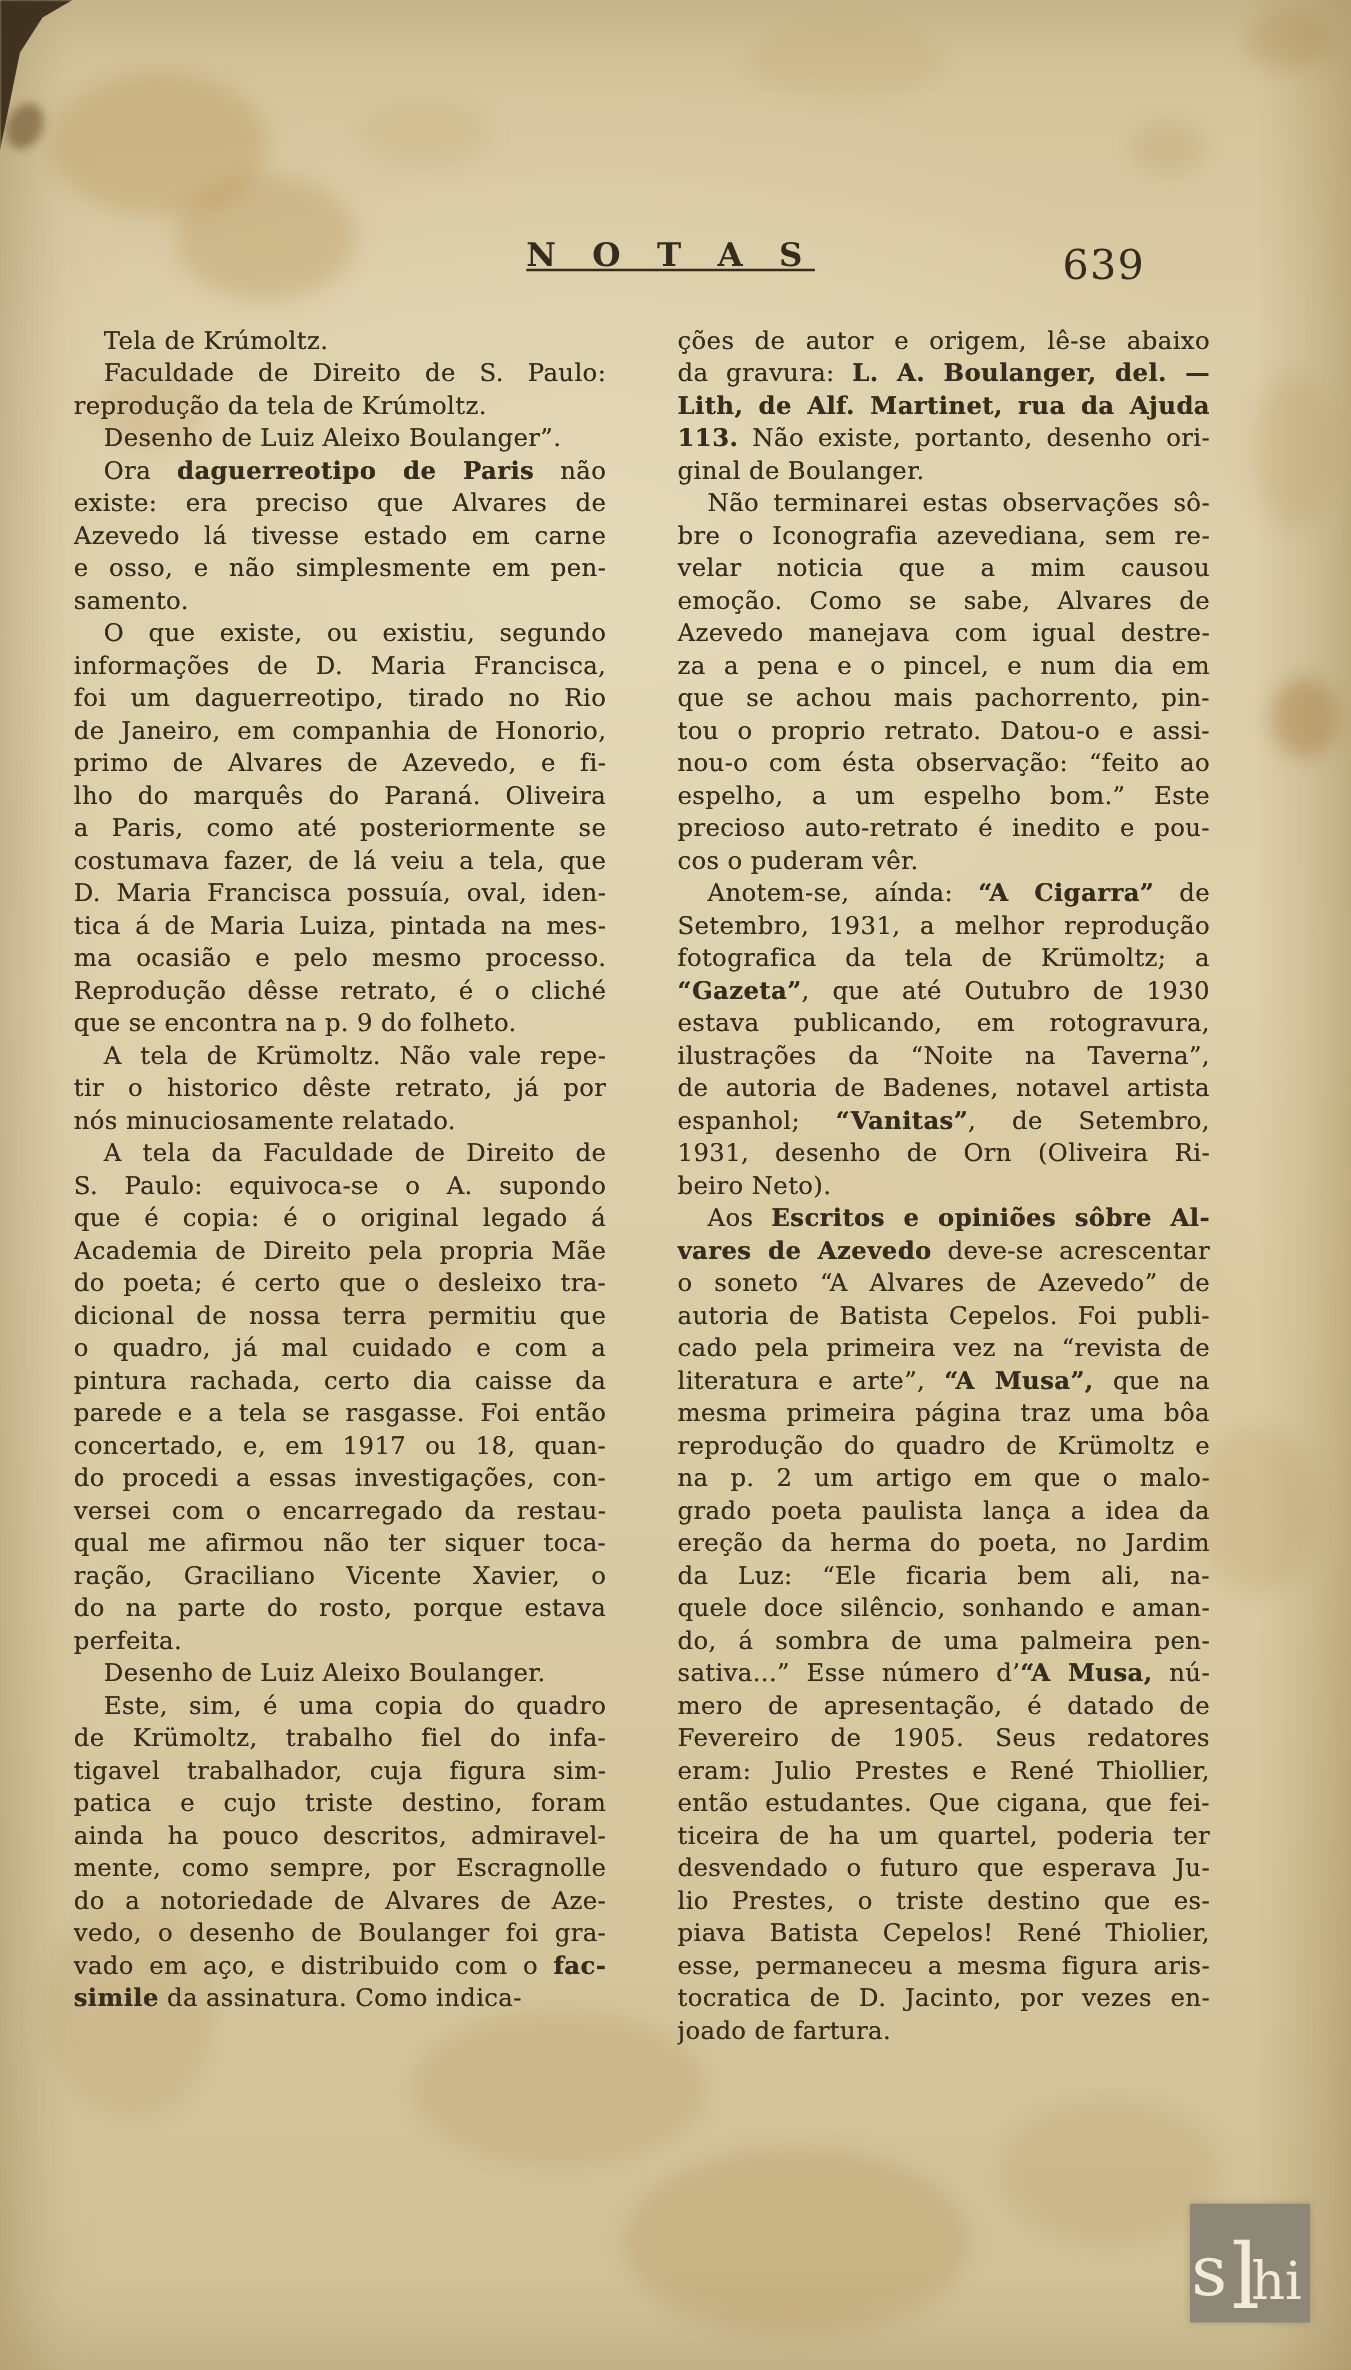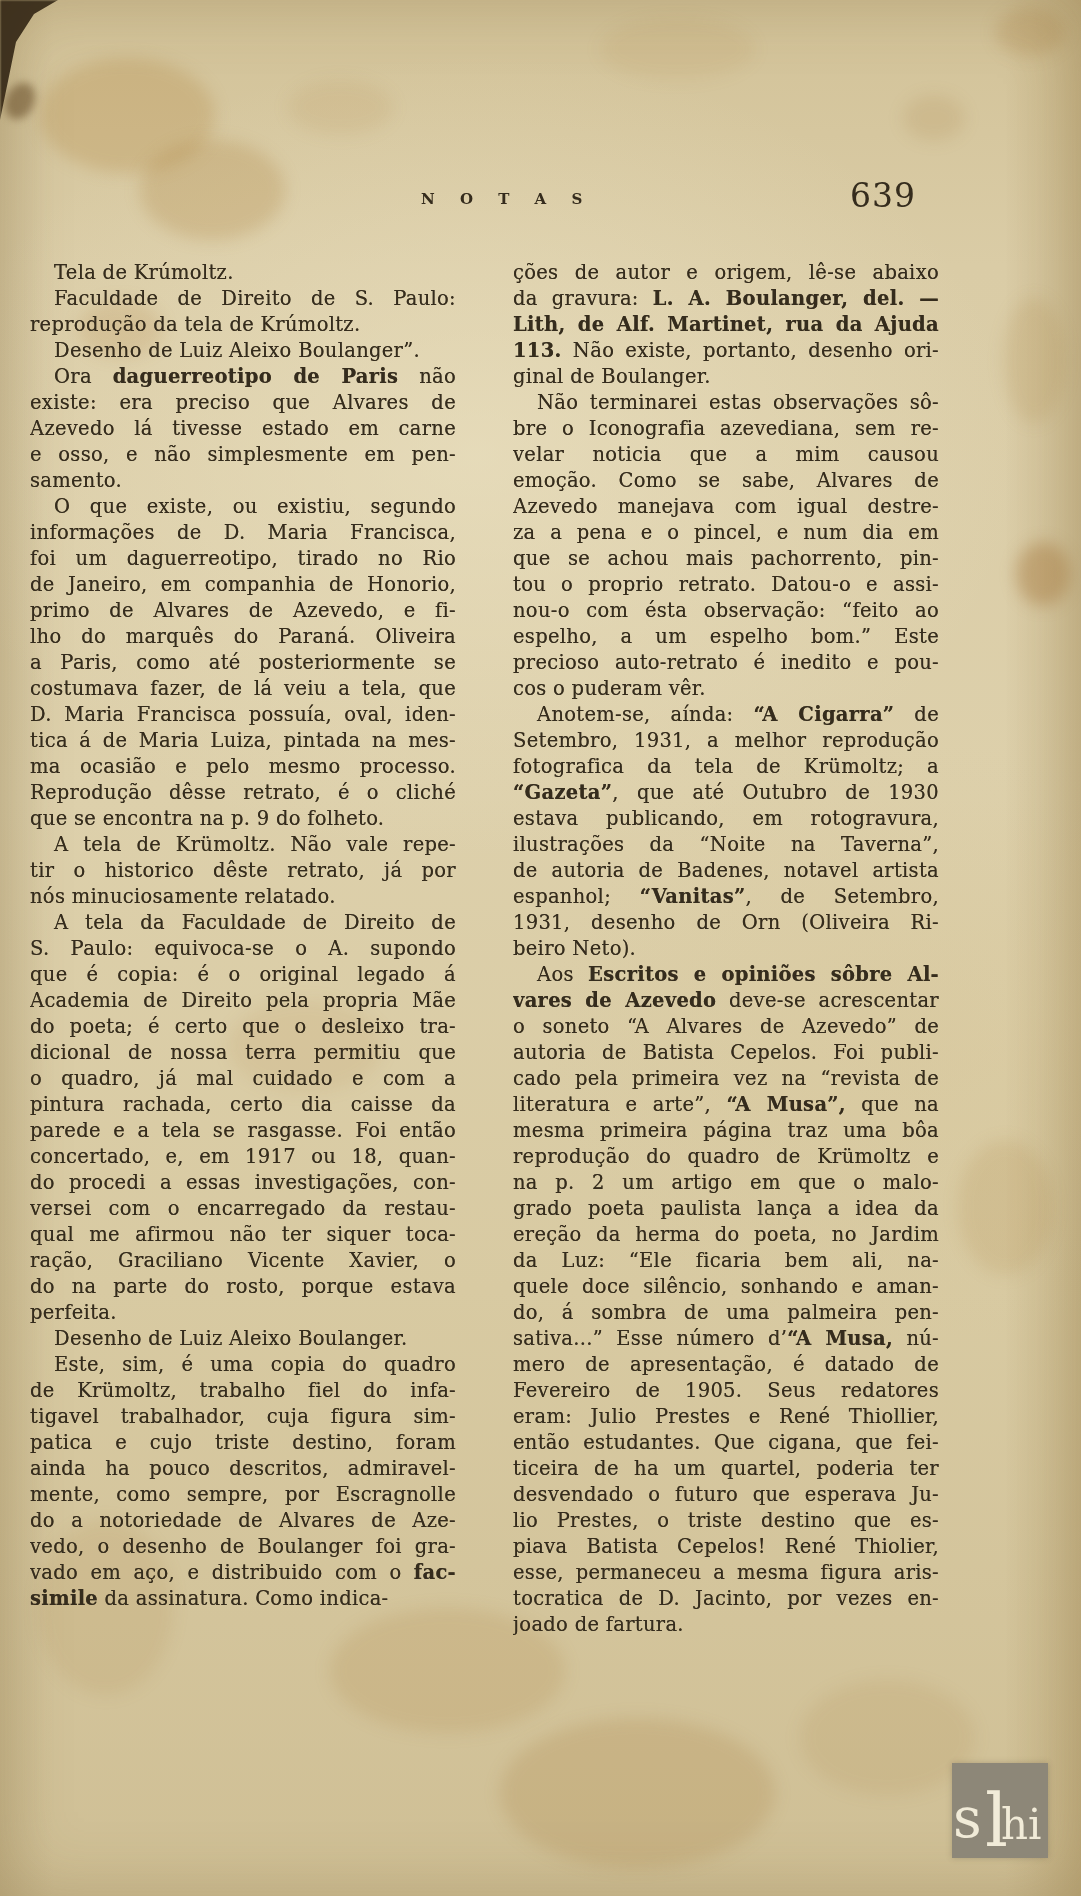--- a/index.html
+++ b/index.html
@@ -44,28 +44,28 @@
     background:#2e2212;opacity:.88;
     clip-path:polygon(0 0,58px 0,34px 14px,16px 42px,7px 86px,0 120px);
     filter:blur(1px);
   }
   .corner-smudge{
     position:absolute;left:6px;top:82px;width:28px;height:38px;border-radius:50%;
     background:rgba(90,62,25,.5);filter:blur(4px);transform:rotate(25deg);
   }
   .header-title{
     position:absolute;left:421px;top:190px;
-    font-size:15px;font-weight:bold;letter-spacing:10px;white-space:nowrap;
+    font-size:26px;font-weight:bold;letter-spacing:10px;white-space:nowrap;text-decoration:underline;
   }
   .page-number{
-    position:absolute;left:836px;top:176px;width:80px;
+    position:absolute;left:836px;top:192px;width:80px;
     font-size:33px;text-align:right;letter-spacing:1px;
   }
   .columns{position:absolute;left:30px;top:260px;}
-  .col{position:absolute;top:0;width:426px;}
+  .col{position:absolute;top:0;width:426px;margin-left:29px;}
   .col-left{left:0;}
   .col-right{left:483px;}
   .tline{
     height:26px;line-height:26px;font-size:19.5px;letter-spacing:.3px;
     text-align:justify;text-align-last:justify;text-justify:inter-word;
     white-space:nowrap;overflow:hidden;
     text-shadow:0 0 .5px rgba(45,35,18,.65);
   }
   .tline.last{text-align-last:left;}
   .tline.first-indent{text-indent:24px;}

